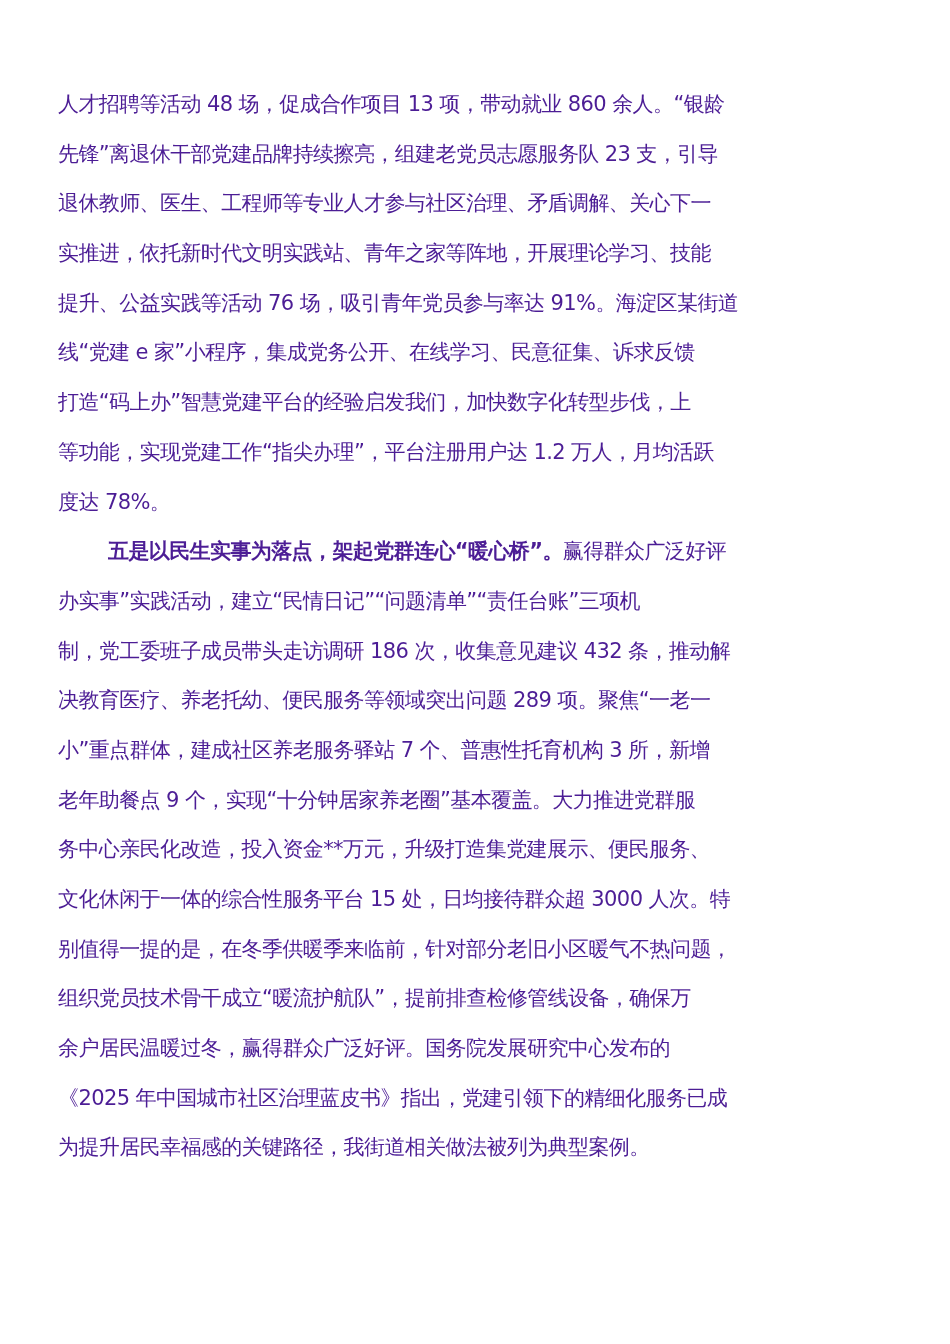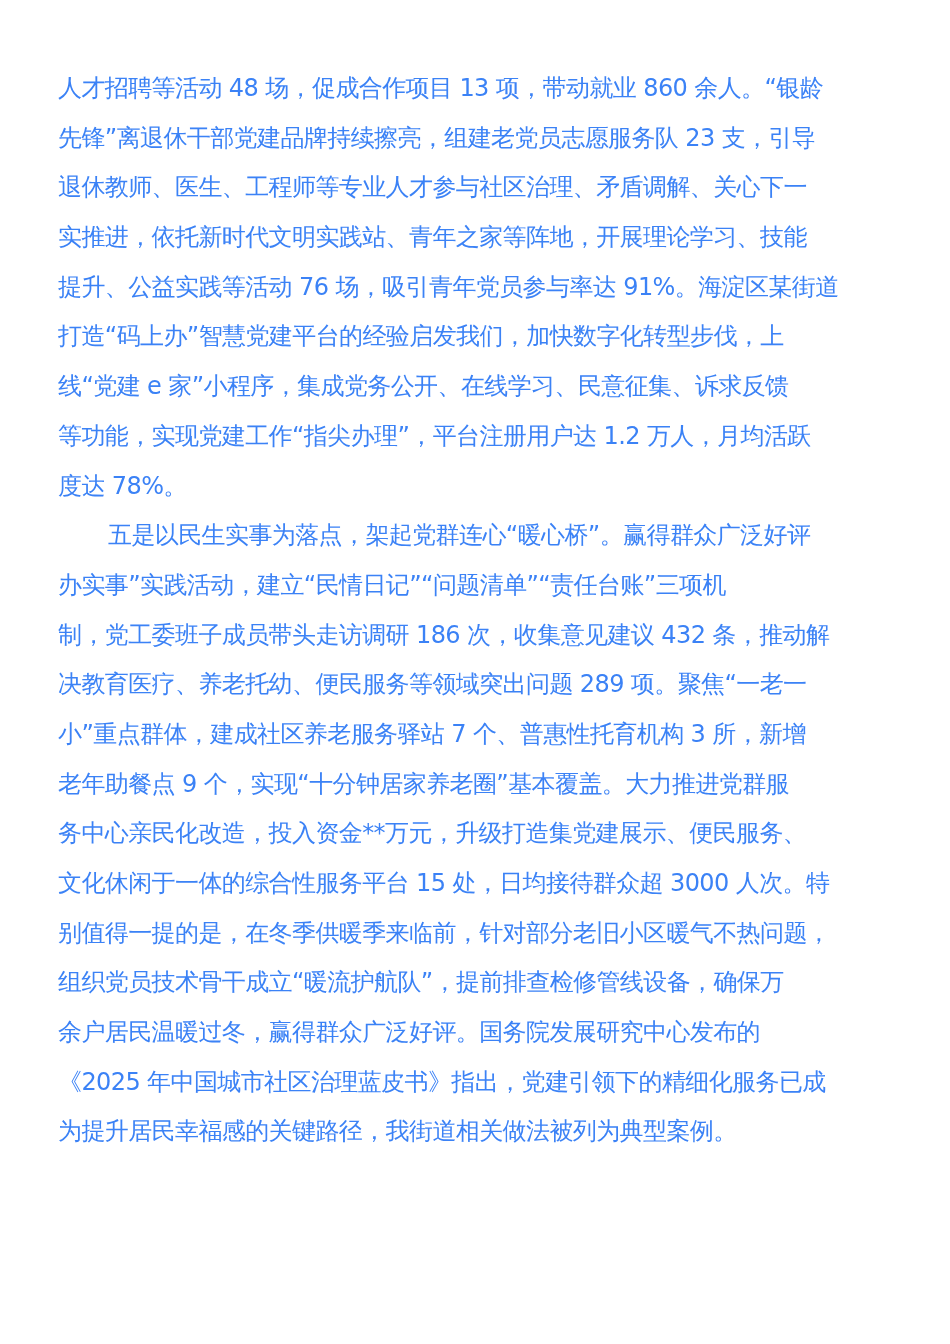--- a/index.html
+++ b/index.html
@@ -1,40 +1,40 @@
 <!DOCTYPE html>
 <html><head>
 <meta charset="utf-8">
 <style>
   html, body { margin: 0; padding: 0; background: #ffffff; }
   body { width: 950px; height: 1344px; position: relative; overflow: hidden; }
   .page {
-    position: absolute; left: 58px; top: 68px; width: 840px;
+    position: absolute; left: 58px; top: 84px; width: 840px;
     font-family: "DejaVu Sans", "Liberation Sans", sans-serif;
-    font-size: 24px; color: #3b82f6;
+    font-size: 21px; color: #4c1d95;
   }
   .line {
     height: 49.7px; line-height: 40px; white-space: nowrap;
     letter-spacing: -0.6px;
   }
   .indent { padding-left: 50px; }
-  .bold { font-weight: normal; }
+  .bold { font-weight: bold; }
 </style>
 </head>
 <body>
 
 <div class="page">
   <div>
     <div class="line">人才招聘等活动 48 场，促成合作项目 13 项，带动就业 860 余人。“银龄</div>
     <div class="line">先锋”离退休干部党建品牌持续擦亮，组建老党员志愿服务队 23 支，引导</div>
     <div class="line">退休教师、医生、工程师等专业人才参与社区治理、矛盾调解、关心下一</div>
     <div class="line">实推进，依托新时代文明实践站、青年之家等阵地，开展理论学习、技能</div>
     <div class="line">提升、公益实践等活动 76 场，吸引青年党员参与率达 91%。海淀区某街道</div>
+    <div class="line">线“党建 e 家”小程序，集成党务公开、在线学习、民意征集、诉求反馈</div>
     <div class="line">打造“码上办”智慧党建平台的经验启发我们，加快数字化转型步伐，上</div>
-    <div class="line">线“党建 e 家”小程序，集成党务公开、在线学习、民意征集、诉求反馈</div>
     <div class="line">等功能，实现党建工作“指尖办理”，平台注册用户达 1.2 万人，月均活跃</div>
     <div class="line">度达 78%。</div>
   </div>
   <div>
     <div class="line indent"><span class="bold">五是以民生实事为落点，架起党群连心“暖心桥”。</span><span>赢得群众广泛好评</span></div>
     <div class="line">办实事”实践活动，建立“民情日记”“问题清单”“责任台账”三项机</div>
     <div class="line">制，党工委班子成员带头走访调研 186 次，收集意见建议 432 条，推动解</div>
     <div class="line">决教育医疗、养老托幼、便民服务等领域突出问题 289 项。聚焦“一老一</div>
     <div class="line">小”重点群体，建成社区养老服务驿站 7 个、普惠性托育机构 3 所，新增</div>
     <div class="line">老年助餐点 9 个，实现“十分钟居家养老圈”基本覆盖。大力推进党群服</div>

